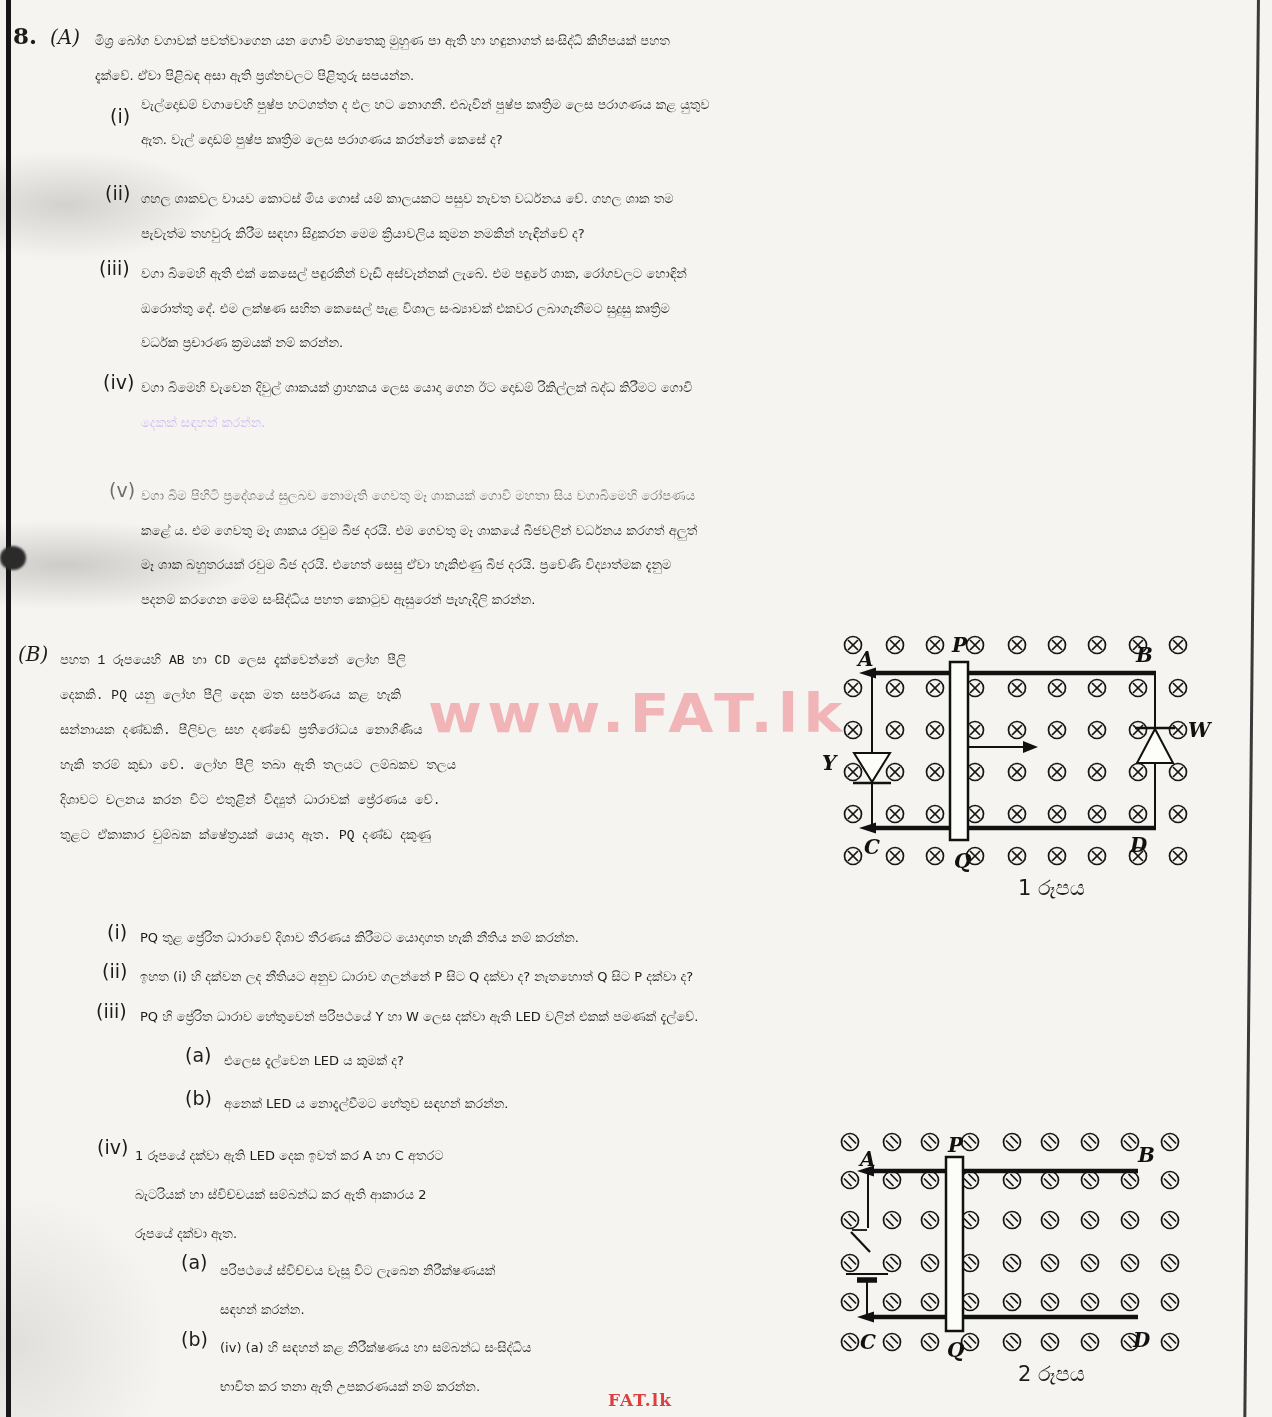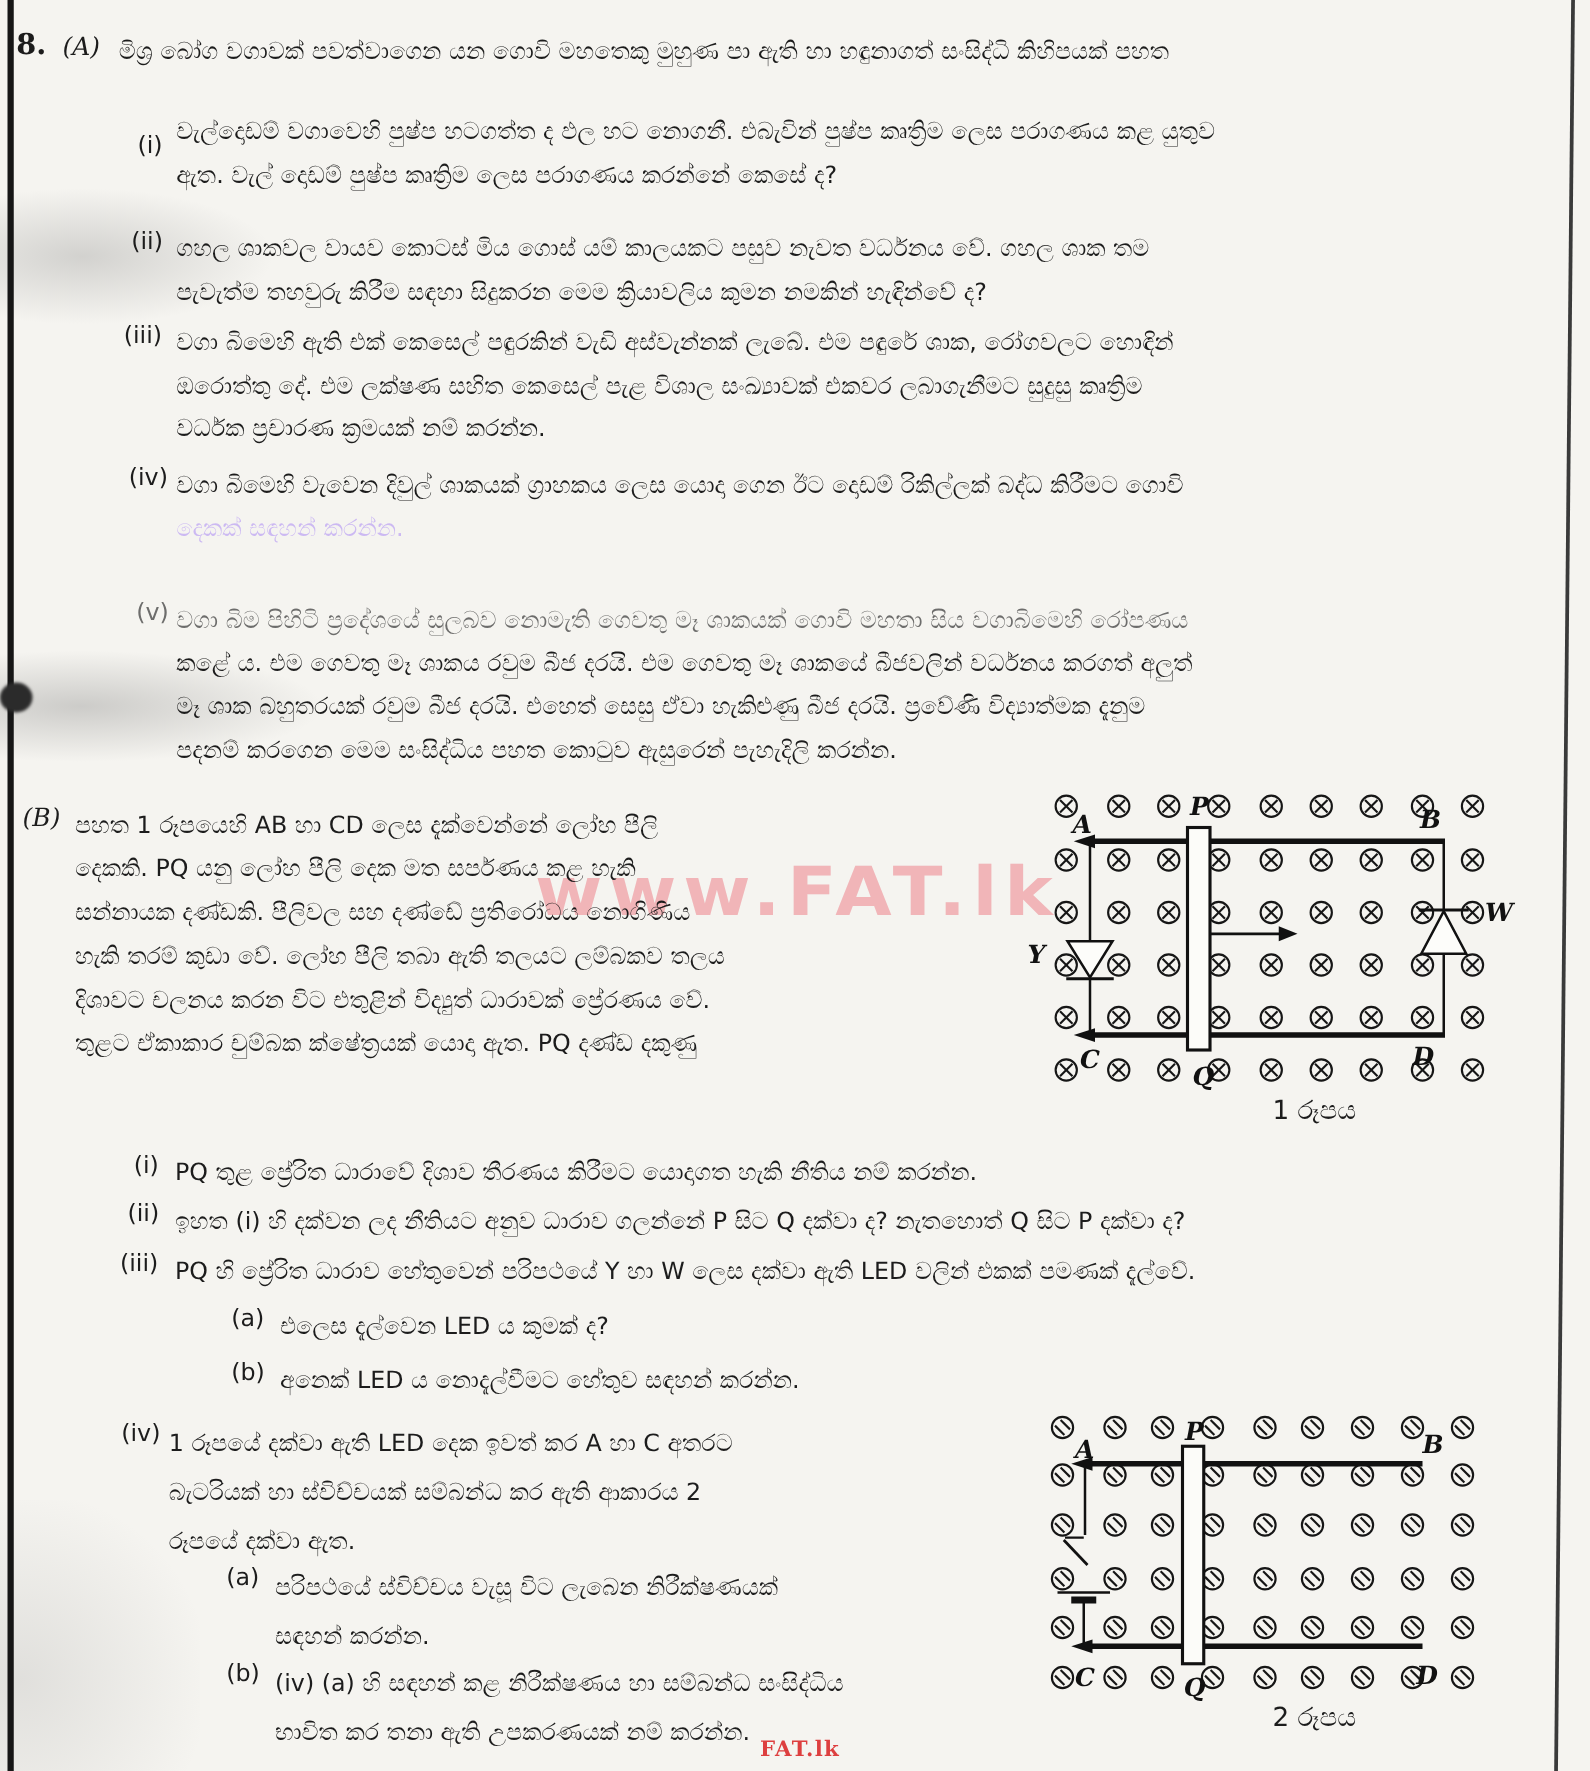--- a/index.html
+++ b/index.html
@@ -2,28 +2,28 @@
 <html><head>
 <meta charset="utf-8">
 <style>
   html,body{margin:0;padding:0;}
   body{
     width:1272px;height:1417px;position:relative;overflow:hidden;
     background:#f5f4f0;
     font-family:"DejaVu Sans","Liberation Sans",sans-serif;
     color:#1c1c1c;
   }
-  .txt{position:absolute;z-index:2;font-size:19px;line-height:34.5px;}
+  .txt{position:absolute;z-index:2;font-size:13px;line-height:34.5px;}
   .ln{white-space:nowrap;}
   .lbl{position:absolute;z-index:2;font-size:19px;white-space:nowrap;}
   .qnum{font-weight:bold;font-size:23px;font-family:"DejaVu Serif","Liberation Serif",serif;}
   .partlbl{font-size:20px;font-style:italic;font-family:"DejaVu Serif","Liberation Serif",serif;}
   .faded{opacity:.38;color:#8b5cf6;filter:blur(.4px);}
   .dim{opacity:.72;color:#3a3a3a;}
-  .bintro{line-height:35px;}
+  .bintro{line-height:35px;font-family:Liberation Mono, monospace;}
   .lh39{line-height:39px;}
   .caption{position:absolute;z-index:2;font-size:21px;white-space:nowrap;margin-left:32px;}
   .watermark{
     position:absolute;z-index:1;left:428px;top:682px;
     font-size:54px;font-weight:bold;letter-spacing:5px;
     color:rgba(236,130,138,.55);
     transform:scaleX(1.08);transform-origin:left center;
     font-family:"DejaVu Sans","Liberation Sans",sans-serif;
   }
   .footer-mark{
@@ -53,20 +53,21 @@
 <div class="right-border"></div>
 
 <div class="watermark">www.FAT.lk</div>
 <div class="footer-mark">FAT.lk</div>
 
 <div class="lbl qnum" style="left:13px;top:22px">8.</div>
 <div class="lbl partlbl" style="left:50px;top:25px">(A)</div>
 
 <div class="txt" style="left:95px;top:24px">
   <div class="ln">මිශ්‍ර බෝග වගාවක් පවත්වාගෙන යන ගොවි මහතෙකු මුහුණ පා ඇති හා හඳුනාගත් සංසිද්ධි කිහිපයක් පහත</div>
+  <div class="ln">දැක්වේ. ඒවා පිළිබඳ අසා ඇති ප්‍රශ්නවලට පිළිතුරු සපයන්න.</div>
 </div>
 
 <div class="lbl" style="left:110px;top:105px">(i)</div>
 <div class="txt" style="left:141px;top:88px">
   <div class="ln">වැල්දොඩම් වගාවෙහි පුෂ්ප හටගත්ත ද ඵල හට නොගනී. එබැවින් පුෂ්ප කෘත්‍රිම ලෙස පරාගණය කළ යුතුව</div>
   <div class="ln">ඇත. වැල් දොඩම් පුෂ්ප කෘත්‍රිම ලෙස පරාගණය කරන්නේ කෙසේ ද?</div>
 </div>
 
 <div class="lbl" style="left:105px;top:182px">(ii)</div>
 <div class="txt" style="left:141px;top:182px">

